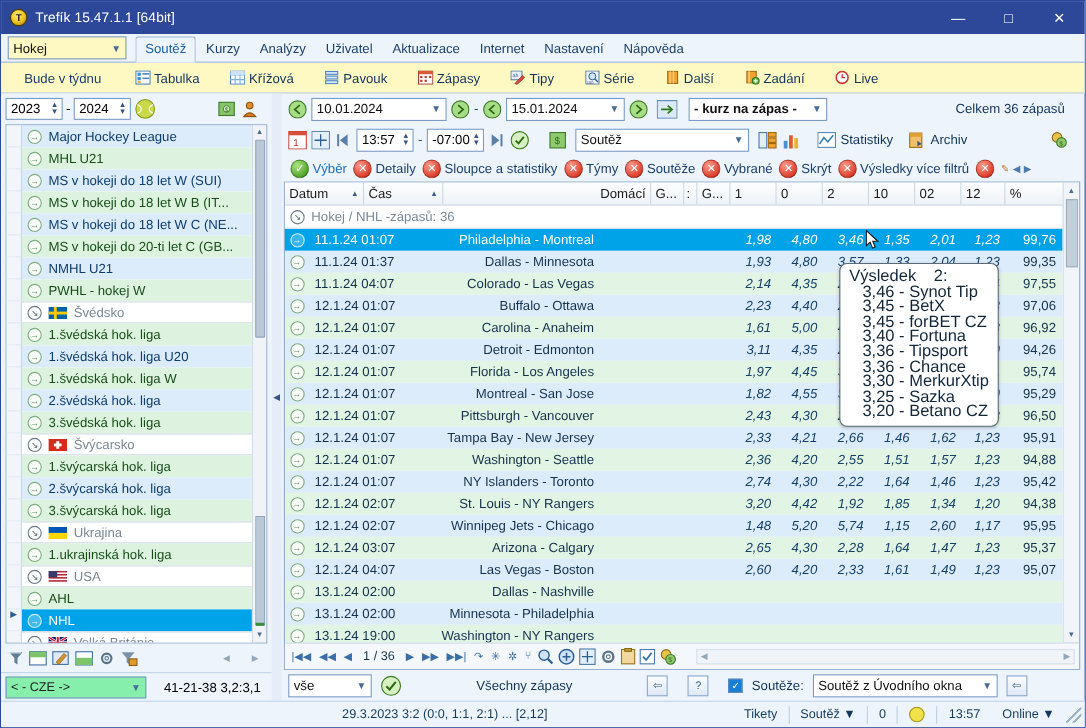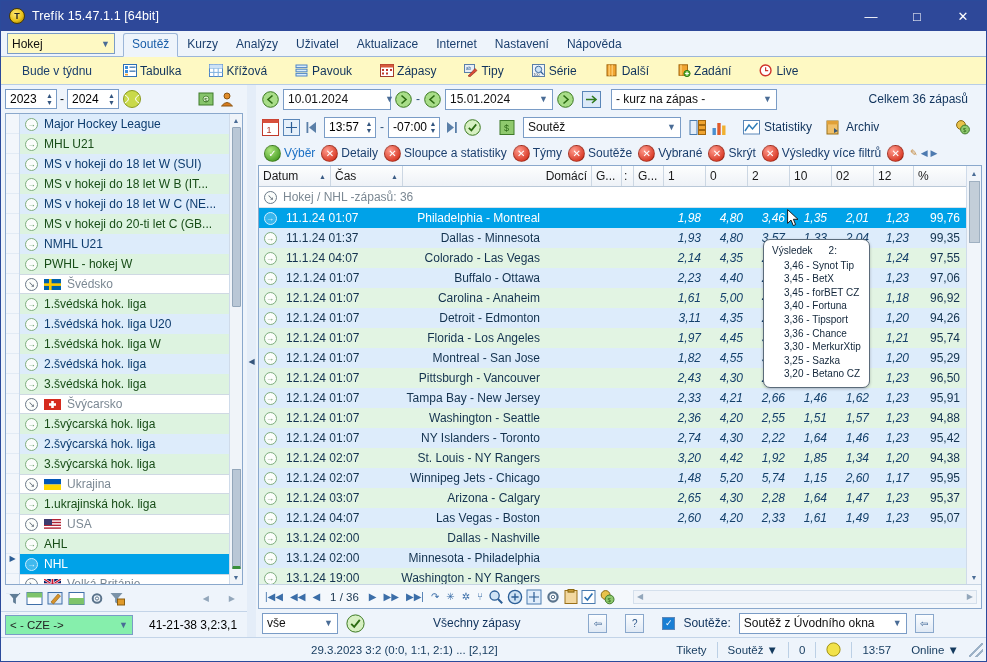--- a/index.html
+++ b/index.html
@@ -264,21 +264,21 @@
   .statusbar .divider{width:1px;height:16px;background:#bcd0e5;}
   .grip{
     width:14px;height:14px;margin-left:auto;margin-right:3px;
     background:
       linear-gradient(135deg, transparent 45%, #9db2c7 45%, #9db2c7 55%, transparent 55%),
       linear-gradient(135deg, transparent 70%, #9db2c7 70%, #9db2c7 80%, transparent 80%);
   }
   
   .tooltip{
     position:absolute; background:#fff; border:1px solid #5b6b7a; border-radius:7px;
-    padding:4px 8px 6px 8px; font-size:10px; color:#12263a; line-height:13.6px;
+    padding:4px 8px 6px 8px; font-size:15px; color:#12263a; line-height:13.6px;
     box-shadow:0 1px 3px rgba(0,0,0,.25); z-index:40; white-space:nowrap;
   }
   .tooltip .tt-title{display:flex;gap:16px;margin-bottom:1px;}
   .tooltip .tt-row{padding-left:12px;}
   .cursor-arrow{position:absolute;z-index:50;width:12px;height:18px;}
   
   .mi-ico{width:14px;height:13px;display:inline-block;flex:0 0 14px;}
 </style>
 </head>
 <body>
@@ -646,21 +646,21 @@
 
     <div class="vsplit">◀</div>
 
     <div class="right">
 
       <div class="filterbar1">
         <svg width="17" height="17">
           <circle cx="8.5" cy="8.5" r="7.8" fill="#a8dd88" stroke="#3c7a21"></circle>
           <path d="M10.5 4.5 L6 8.5 L10.5 12.5" stroke="#2c6b12" stroke-width="1.6" fill="none"></path>
         </svg>
-        <div class="combo" style="width:108px;gap:31px;">
+        <div class="combo" style="width:123px;gap:31px;">
           <span>10.01.2024</span>
           <span class="cv">▼</span>
         </div>
         <svg width="17" height="17">
           <circle cx="8.5" cy="8.5" r="7.8" fill="#a8dd88" stroke="#3c7a21"></circle>
           <path d="M6.5 4.5 L11 8.5 L6.5 12.5" stroke="#2c6b12" stroke-width="1.6" fill="none"></path>
         </svg>
         <span style="color:#2c4f76;">-</span>
         <svg width="17" height="17">
           <circle cx="8.5" cy="8.5" r="7.8" fill="#a8dd88" stroke="#3c7a21"></circle>
@@ -671,21 +671,21 @@
           <span class="cv">▼</span>
         </div>
         <svg width="17" height="17">
           <circle cx="8.5" cy="8.5" r="7.8" fill="#a8dd88" stroke="#3c7a21"></circle>
           <path d="M6.5 4.5 L11 8.5 L6.5 12.5" stroke="#2c6b12" stroke-width="1.6" fill="none"></path>
         </svg>
         <svg width="19" height="17" style="margin-left:4px;">
           <rect x="0.5" y="0.5" width="18" height="16" fill="#dbe9f8" stroke="#5a86b8"></rect>
           <path d="M4 8.5 H13 M10 5 L14 8.5 L10 12" stroke="#2f7a1d" stroke-width="1.6" fill="none"></path>
         </svg>
-        <div class="combo" style="width:166px;margin-left:6px;">
+        <div class="combo" style="width:126px;margin-left:6px;font-weight:bold;">
           <span>- kurz na zápas -</span>
           <span class="cv">▼</span>
         </div>
         <div class="celkem">Celkem 36 zápasů</div>
       </div>
 
       <div class="filterbar2">
         <svg width="17" height="17">
           <rect x="0.5" y="0.5" width="16" height="16" fill="#fff" stroke="#c0392b"></rect>
           <rect x="0.5" y="0.5" width="16" height="3.5" fill="#d8503c"></rect>

